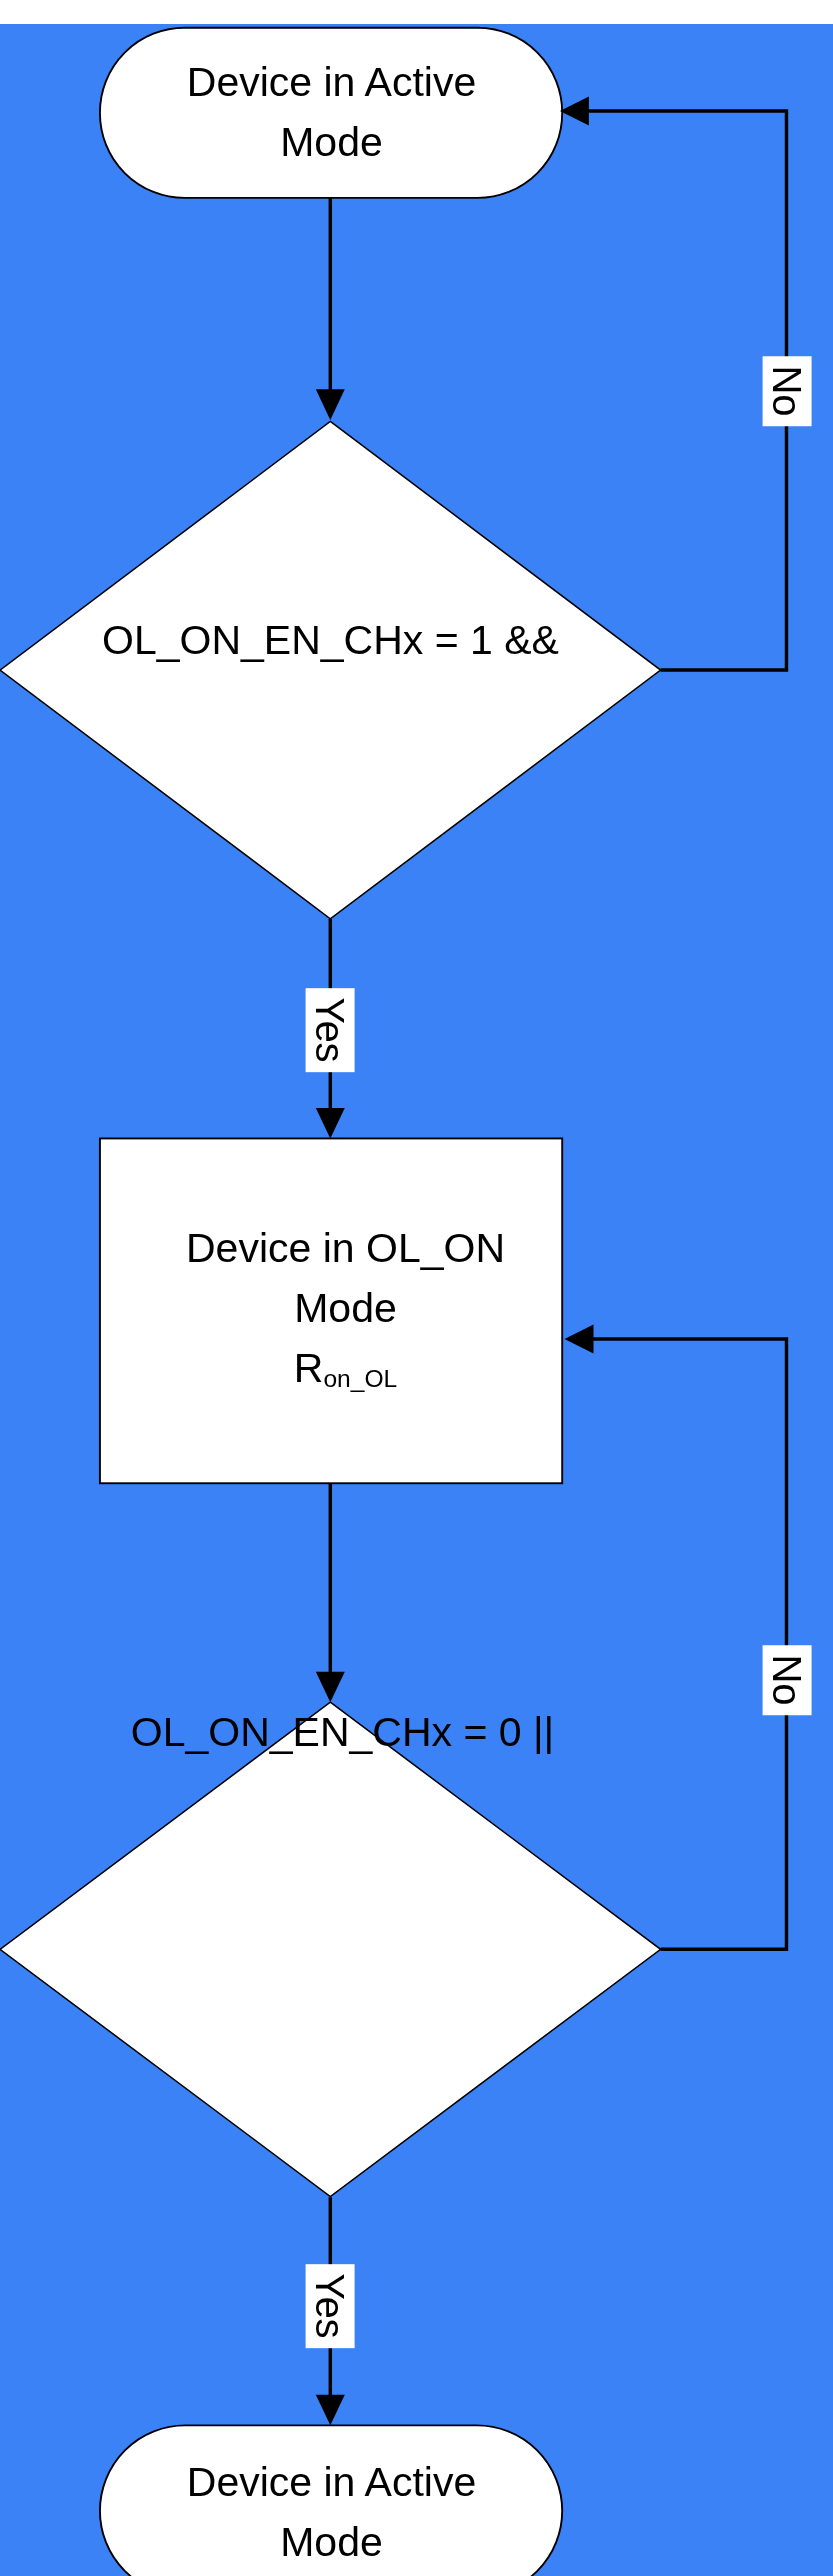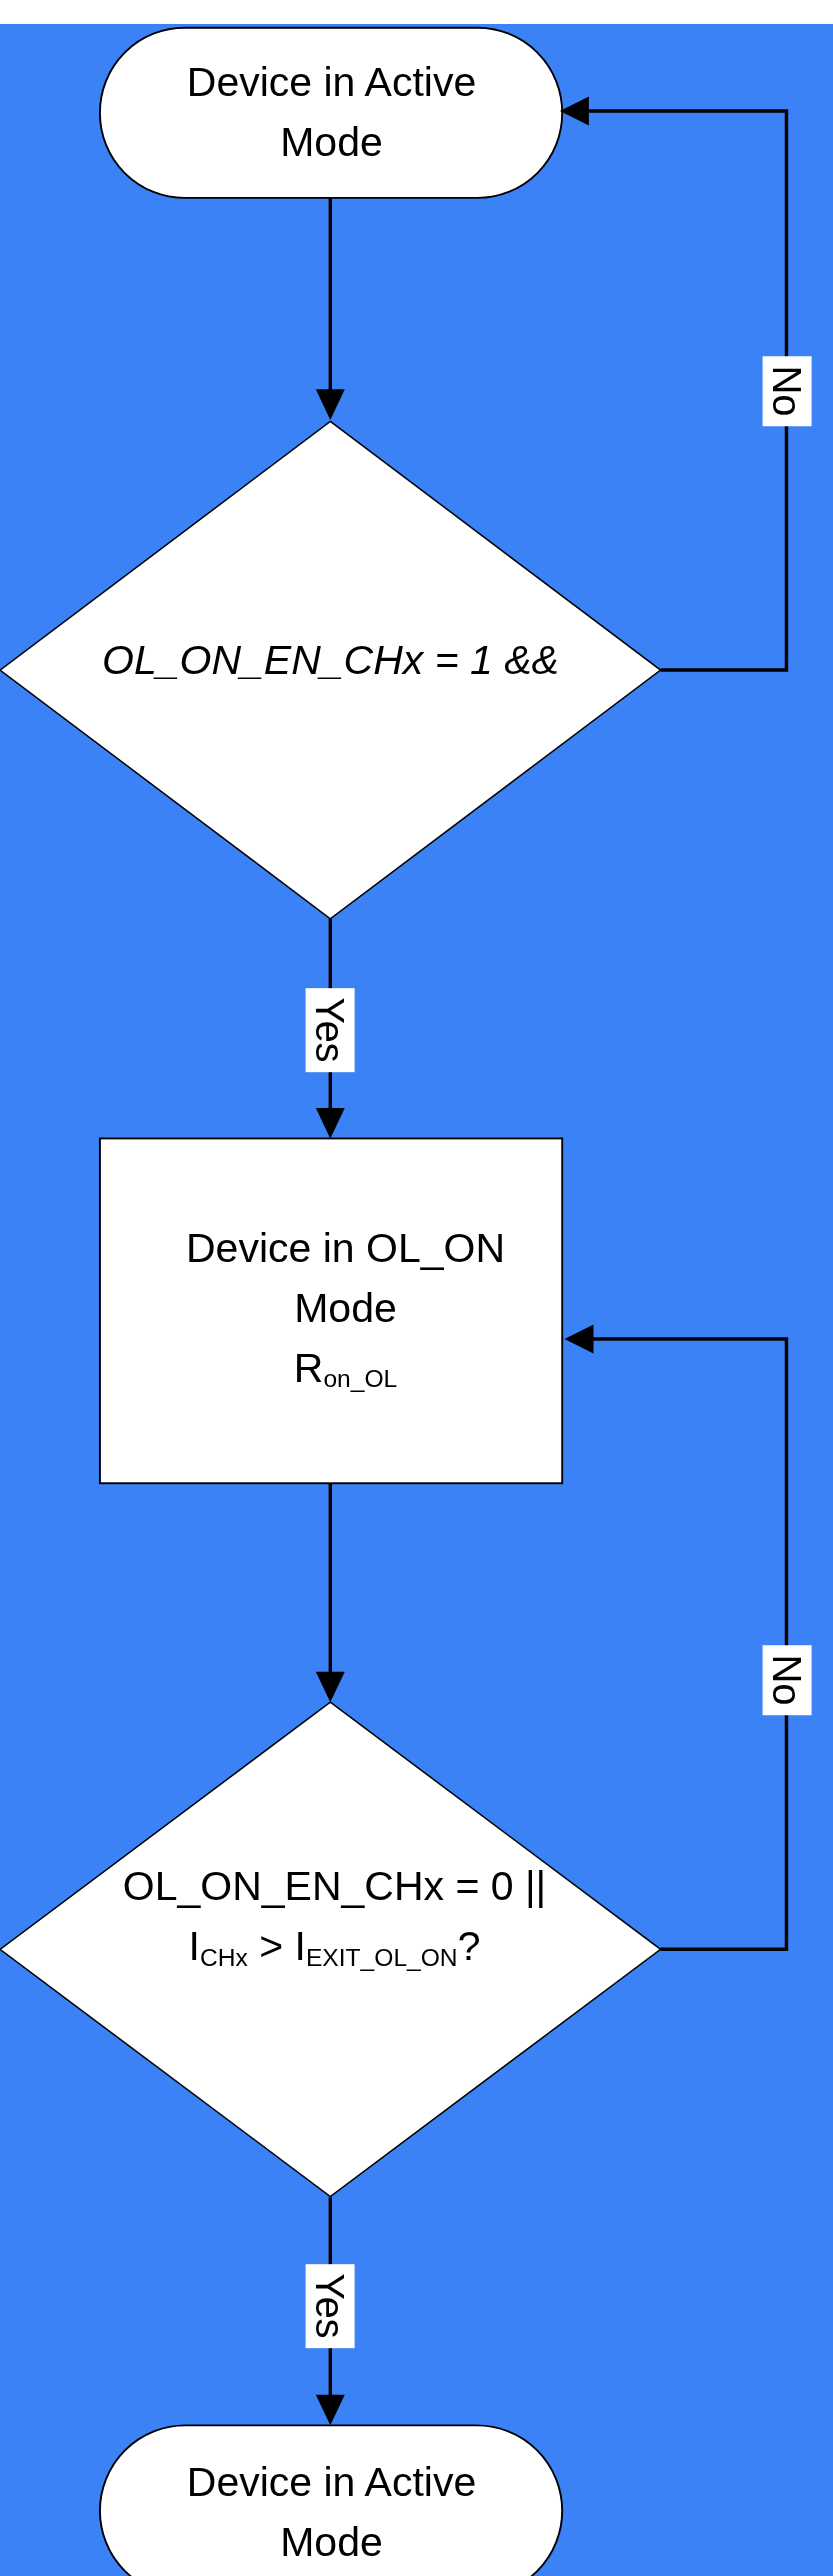--- a/index.html
+++ b/index.html
@@ -74,33 +74,32 @@
       <polygon points="734,113 772,94 772,132"></polygon>
       <polygon points="740,1723 778,1704 778,1742"></polygon>
     </g>
   </svg>
 
   <div class="node-text" style="left:100px; top:3.1px; width:463px; height:170px;">
     <div>Device in Active</div>
     <div>Mode</div>
   </div>
 
-  <div class="node-text decision" style="left:0px; top:417px; width:661px; height:498px;font-style:italic;">
+  <div class="node-text decision" style="left:0px; top:397px; width:661px; height:498px;">
     <div>OL_ON_EN_CHx = 1 &amp;&amp;</div>
   </div>
 
   <div class="node-text" style="left:100px; top:1114px; width:463px; height:345px;padding-left:28px;">
     <div>Device in OL_ON</div>
     <div>Mode</div>
     <div><span>R</span><span class="sub">on_OL</span></div>
   </div>
 
-  <div class="node-text decision" style="left:4px; top:1678px; width:661px; height:495px;">
+  <div class="node-text decision" style="left:12px; top:1678px; width:661px; height:495px;justify-content:space-between;">
     <div>OL_ON_EN_CHx = 0 ||</div>
-    <div><span>I</span><span class="sub">CHx</span><span> &gt; I</span><span class="sub">EXIT_OL_ON</span><span>?</span></div>
   </div>
 
   <div class="node-text" style="left:100px; top:2402px; width:463px; height:171px;">
     <div>Device in Active</div>
     <div>Mode</div>
   </div>
 
   <div class="edge-label" style="left:330px; top:1006px;">Yes</div>
   <div class="edge-label" style="left:787px; top:367px;">No</div>
   <div class="edge-label" style="left:330px; top:2282px;">Yes</div>

